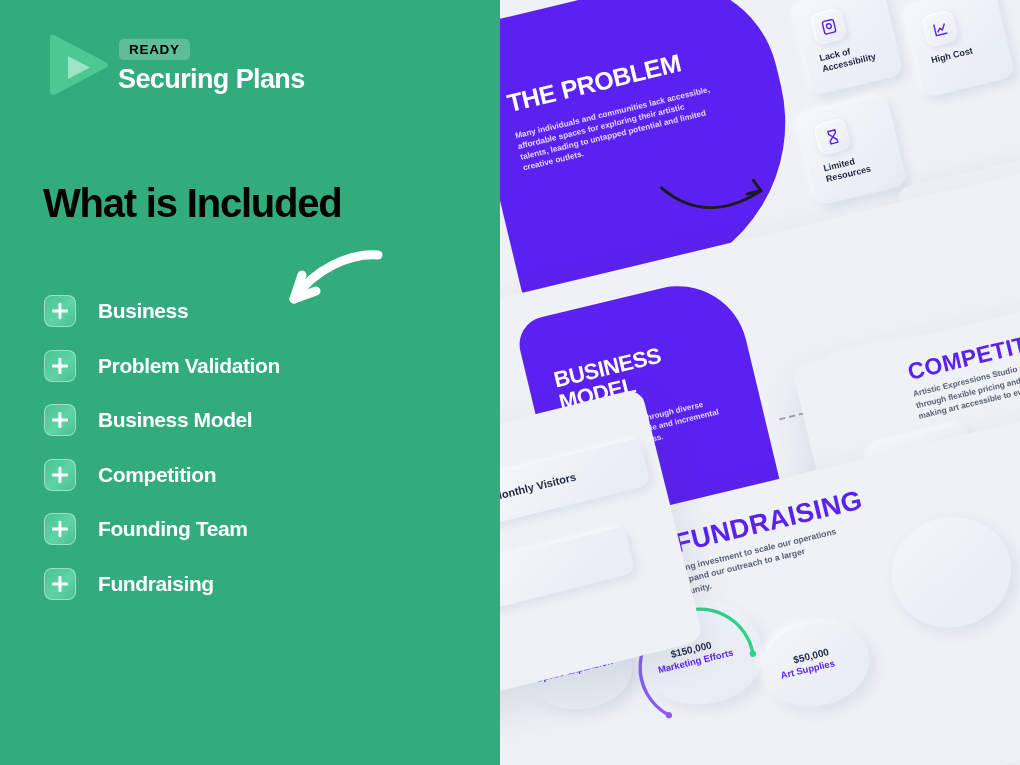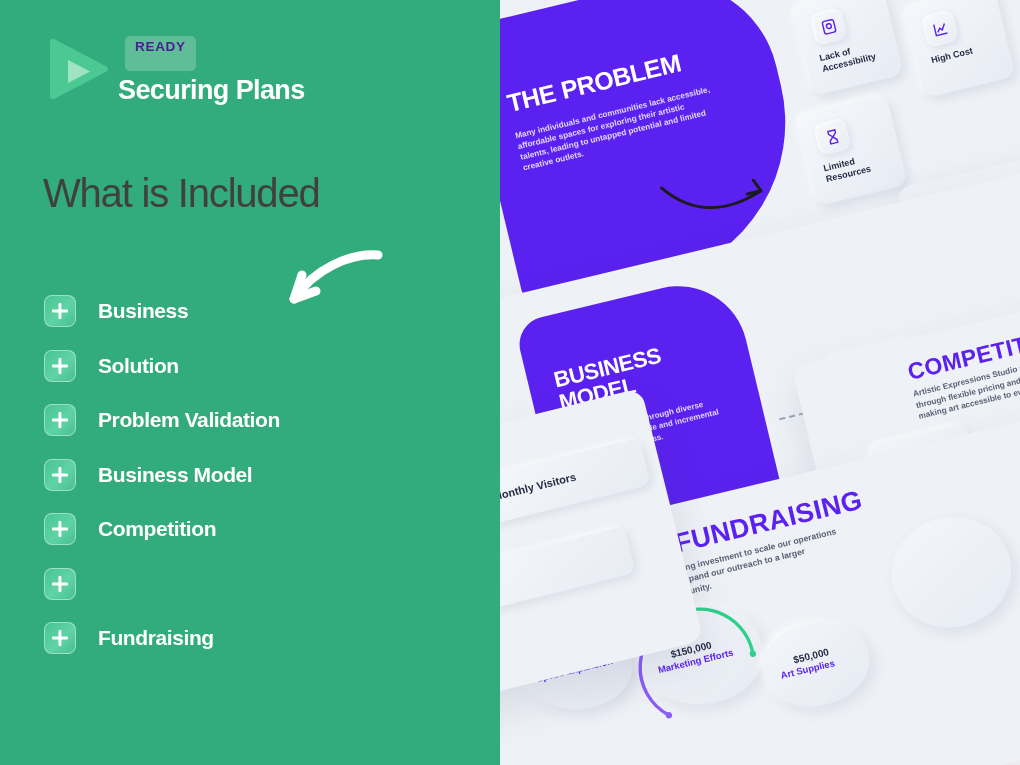--- a/index.html
+++ b/index.html
@@ -39,44 +39,44 @@
     flex: 0 0 auto;
     margin-right: 8px;
   }
   .brand-block {
     position: relative;
     padding-top: 2px;
   }
   .ready-badge {
     display: inline-block;
     background: rgba(255,255,255,0.22);
-    color: #4c1d95;
+    color: #000000;
     font-size: 13.5px;
     font-weight: 600;
     letter-spacing: 0.7px;
-    padding: 4px 10px 17px 10px;
+    padding: 4px 10px 4px 10px;
     border-radius: 5px;
     line-height: 1;
-    margin-left: 7px;
+    margin-left: 1px;
   }
   .brand-title {
     color: #ffffff;
     font-size: 27px;
     font-weight: 700;
     letter-spacing: -0.6px;
     margin-top: 5px;
     line-height: 1.05;
   }
 
   .headline {
     position: absolute;
-    left: 43px; top: 173px;
-    color: #404040;
+    left: 43px; top: 183px;
+    color: #000000;
     font-size: 40px;
-    font-weight: 400;
+    font-weight: 700;
     letter-spacing: -1.2px;
     line-height: 1;
   }
 
   .curve-arrow {
     position: absolute;
     left: 278px; top: 245px;
     width: 110px; height: 80px;
   }
 
@@ -420,36 +420,33 @@
       <path d="M16 54 L38 46 M16 54 L24 30" stroke="#ffffff" stroke-width="9" fill="none" stroke-linecap="round"></path>
     </svg>
 
     <div class="feature-list">
       <div class="feature-item">
         <div class="plus-box"></div>
         <div class="feature-label">Business</div>
       </div>
       <div class="feature-item">
         <div class="plus-box"></div>
-        <div class="feature-label">Solution</div>
-      </div>
-      <div class="feature-item">
-        <div class="plus-box"></div>
         <div class="feature-label">Problem Validation</div>
       </div>
       <div class="feature-item">
         <div class="plus-box"></div>
         <div class="feature-label">Business Model</div>
       </div>
       <div class="feature-item">
         <div class="plus-box"></div>
         <div class="feature-label">Competition</div>
       </div>
       <div class="feature-item">
         <div class="plus-box"></div>
+        <div class="feature-label">Founding Team</div>
       </div>
       <div class="feature-item">
         <div class="plus-box"></div>
         <div class="feature-label">Fundraising</div>
       </div>
     </div>
 
   </div>
 
 </div>

